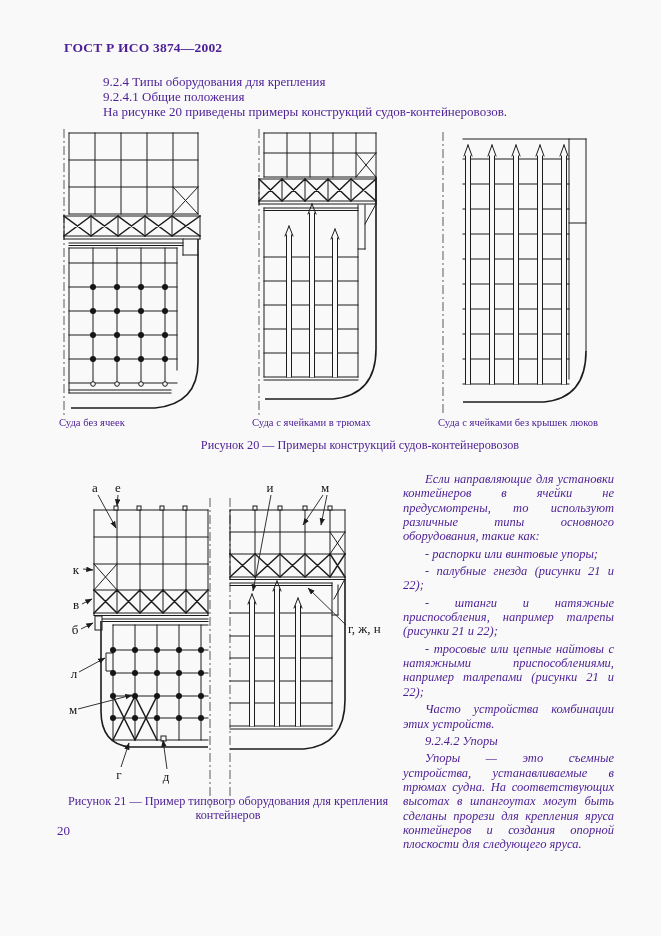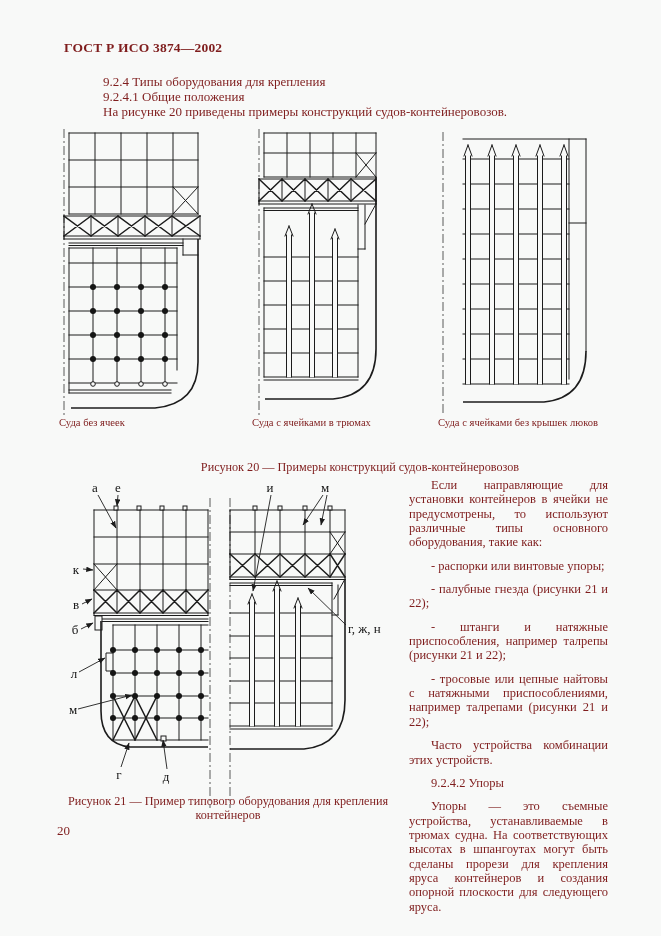--- a/index.html
+++ b/index.html
@@ -1,34 +1,34 @@
 <!DOCTYPE html>
 <html><head>
 <meta charset="utf-8">
 <style>
   html,body{margin:0;padding:0;background:#eef0ef;}
   .page{
     position:relative;width:661px;height:936px;margin:0 auto;
-    background:#f8f9f8;color:#7f1d1d;
+    background:#f8f9f8;color:#4c1d95;
     font-family:"Liberation Serif", serif;
     overflow:hidden;
   }
   .abs{position:absolute;}
   .hdr{left:64px;top:40px;font-size:13.5px;font-weight:bold;letter-spacing:.2px;}
   .intro{left:90px;top:74px;width:530px;font-size:13px;line-height:15.2px;margin-left:13px;}
   .cap{font-size:10.6px;top:417px;}
   .cap1{left:59px;width:152px;}
   .cap2{left:252px;width:158px;}
   .cap3{left:438px;width:182px;}
   .figtitle{font-size:12.2px;text-align:center;}
-  .fig20t{left:60px;top:460px;width:600px;}
+  .fig20t{left:60px;top:438px;width:600px;}
   .fig21t{left:66px;top:794px;width:324px;line-height:14px;}
   .pagenum{left:57px;top:823px;font-size:13px;}
   .coltext{left:400px;top:469px;width:217px;font-size:12.5px;line-height:14.35px;}
-  .coltext p{margin:9px;text-indent:22px;text-align:justify;}
+  .coltext p{margin:3px;text-indent:22px;text-align:justify;font-style:italic;}
   
   .ln{stroke:#1c1c1c;stroke-width:1;fill:none;stroke-linecap:square;}
   .xln{stroke:#1c1c1c;stroke-width:1.5;fill:none;stroke-linecap:square;}
   .ln2{stroke:#1c1c1c;stroke-width:1.6;fill:none;}
   .cl{stroke:#474747;stroke-width:.9;stroke-dasharray:9 3 2 3;fill:none;}
   .sq{fill:#f8f9f8;stroke:#1c1c1c;stroke-width:1;}
   .dot{fill:#151515;stroke:none;}
   .oc{fill:#f8f9f8;stroke:#1c1c1c;stroke-width:1;}
   .railbg{fill:#f8f9f8;stroke:none;}
   .lbl{font-family:"Liberation Serif", serif;font-size:13px;fill:#141414;}

